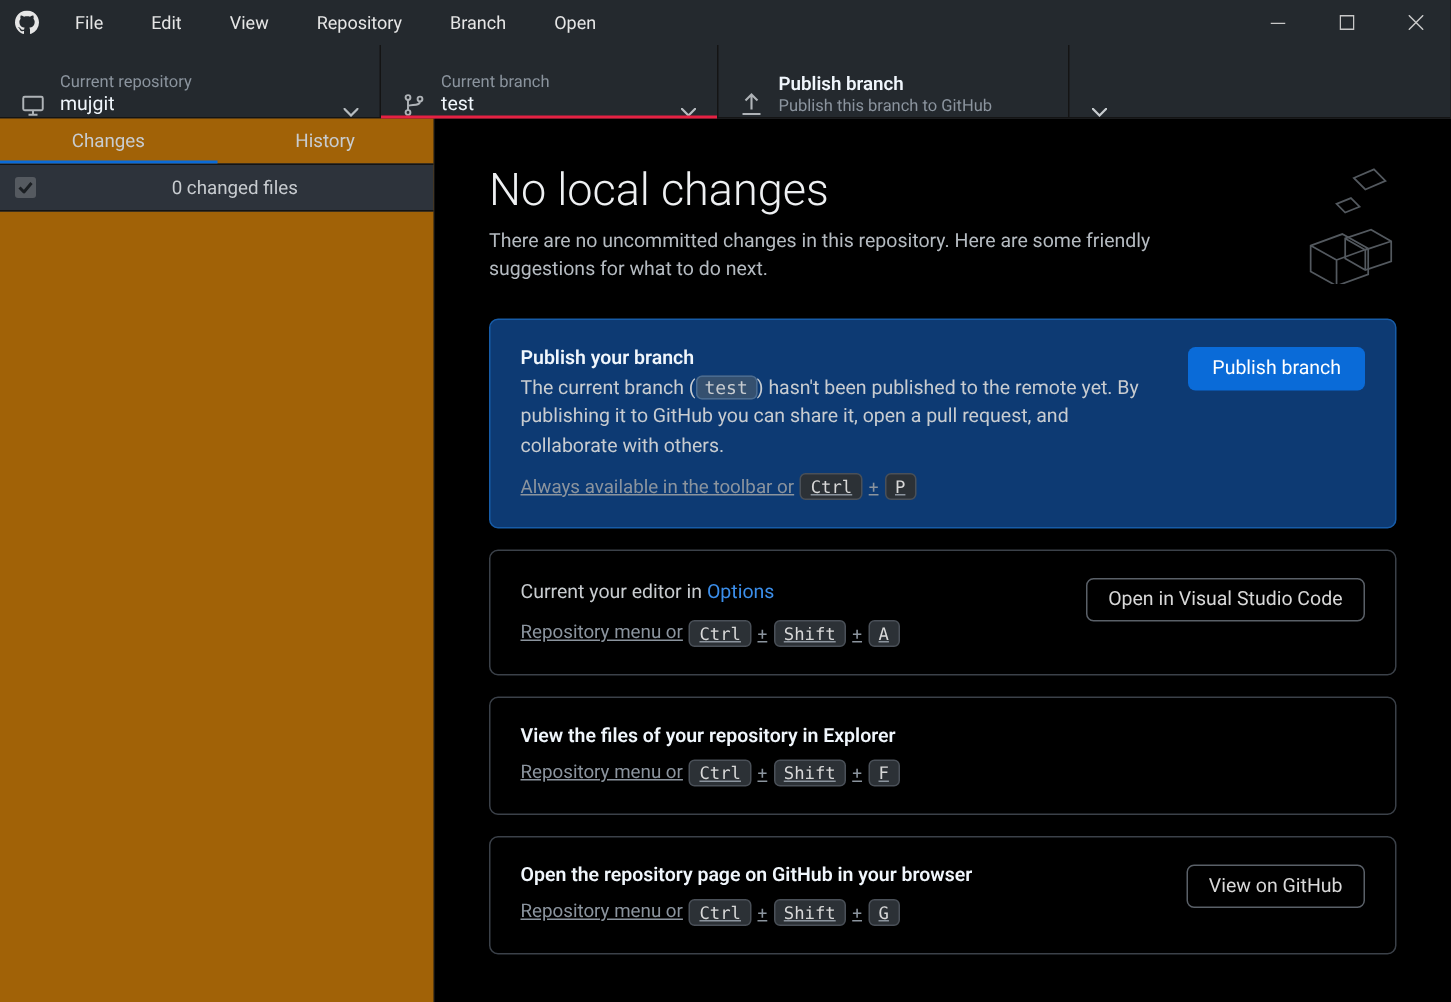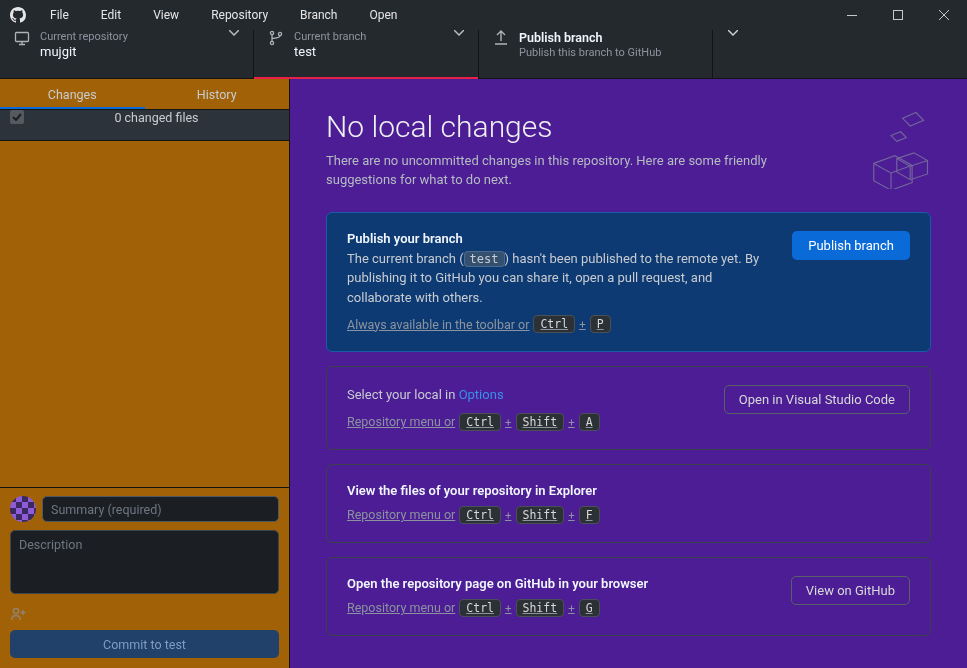--- a/index.html
+++ b/index.html
@@ -9,59 +9,59 @@
 .titlebar { height: 30px; background: #24292e; display: flex; align-items: center; padding-left: 10px; }
 .titlebar .logo { width: 16px; height: 16px; margin-right: 14px; }
 .titlebar .menu { display: flex; gap: 12px; }
 .titlebar .menu-item { padding: 6px 10px; font-size: 12px; color: #e6e6e6; cursor: default; }
 .titlebar .spacer { flex: 1; }
 .titlebar .win-controls { display: flex; }
 .titlebar .win-btn { width: 46px; height: 30px; display: flex; align-items: center; justify-content: center; color: #c8c8c8; }
 
 
 .toolbar { height: 49px; background: #24292e; display: flex; border-bottom: 1px solid #141414; }
-.tb-cell { display: flex; align-items: flex-start; padding: 0 14px; border-right: 1px solid #141414; position: relative; }
+.tb-cell { display: flex; align-items: flex-end; padding: 0 14px; border-right: 1px solid #141414; position: relative; }
 .tb-cell.repo { width: 254px; }
 .tb-cell.branch { width: 225px; }
 .tb-cell.publish { width: 234px; border-right: 1px solid #141414; }
 .tb-cell.extra { width: 40px; justify-content: center; border-right: none; }
 .tb-icon { margin-right: 10px; opacity: .85; flex-shrink:0; }
 .tb-text { flex: 1; line-height: 1.25; overflow:hidden; }
 .tb-label { font-size: 11px; color: #8b949e; }
 .tb-value { font-size: 13px; color: #f0f6fc; }
 .tb-caret { margin-left: 6px; opacity: .9; }
 .tb-cell.branch::after { content:""; position:absolute; left:0; right:0; bottom:-1px; height:2px; background:#e62143; }
 
 
 .body { flex: 1; display: flex; min-height: 0; }
 
 
 .sidebar { width: 290px; background: #a16207; display: flex; flex-direction: column; border-right: 1px solid #141414; }
 .tabs { height: 30px; display: flex; }
 .tab { flex: 1; display: flex; align-items: center; justify-content: center; font-size: 12.5px; color: #c8ccd0; position: relative; }
 .tab.active::after { content:""; position:absolute; left:0; right:0; bottom:0; height:2px; background:#0a6bd8; }
-.changed-row { height: 32px; background: #2d333b; display:flex; align-items:flex-start; font-size:12.5px; color:#c8ccd0; padding:0 10px; gap:10px; border-top:1px solid #141414; border-bottom:1px solid #141414;}
+.changed-row { height: 32px; background: #2d333b; display:flex; align-items:center; font-size:12.5px; color:#c8ccd0; padding:0 10px; gap:10px; border-top:1px solid #141414; border-bottom:1px solid #141414;}
 .changed-row .check { width:14px; height:14px; background:#555a60; border-radius:2px; display:flex; align-items:center; justify-content:center;}
 .changed-row .count-text { flex:1; text-align:center; }
 
 .sidebar .filler { flex:1; }
 
 .commit-box { padding: 8px 10px 10px; border-top:1px solid #141414; }
 .summary-row { display:flex; align-items:center; gap:6px; margin-bottom:8px; }
 .avatar { width:26px; height:26px; border-radius:50%; background: repeating-conic-gradient(#8f5bd9 0 25%, #3a2960 0 50%) 0 0/12px 12px; flex-shrink:0;}
 .summary-input { flex:1; height:26px; background:#1b1f23; border:1px solid #505862; border-radius:5px; padding:0 8px; color:#c8ccd0; font-size:12.5px; }
 .summary-input::placeholder { color:#6e7681; }
 .desc-input { width:100%; height:64px; background:#1b1f23; border:1px solid #3d444c; border-radius:5px; padding:6px 8px; color:#c8ccd0; font-size:12.5px; resize:none; margin-bottom:8px; }
 .desc-input::placeholder { color:#6e7681; }
 .coauthor-row { display:flex; align-items:center; margin-bottom:8px; }
 .coauthor-row svg { opacity:.7; }
 .commit-btn { width:100%; height:28px; border-radius:5px; background:#21416b; color:#7e9cc4; border:none; font-size:12.5px; }
 
 
-.main { flex:1; background:#4c1d95; overflow:auto; padding: 30px 36px 30px 36px; }
+.main { flex:1; background:#000000; overflow:auto; padding: 30px 36px 30px 36px; }
 .hero { display:flex; align-items:flex-start; gap:20px; margin-bottom:22px; }
 .hero-text h1 { font-size:30px; font-weight:300; color:#eef0f2; margin-bottom:8px; }
 .hero-text p { font-size:13px; color:#b5bbc1; max-width:520px; line-height:1.45; }
 .hero-art { margin-left:auto; opacity:.6; }
 
 .card { border:1px solid #3b4149; border-radius:6px; padding:18px 20px; margin-bottom:14px; display:flex; align-items:flex-start; gap:20px; }
 .card.primary { background:#0d3a73; border-color:#175ca8; }
 .card-body { flex:1; }
 .card-title { font-size:13px; font-weight:600; color:#f0f6fc; margin-bottom:3px; }
 .card-desc { font-size:13px; color:#c8ccd0; line-height:1.5; }
@@ -164,34 +164,20 @@
     </div>
     <div class="changed-row">
       <div class="check">
         <svg width="10" height="8">
             <path d="M1 4 L4 7 L9 1" fill="none" stroke="#1b1f23" stroke-width="2"></path>
           </svg>
       </div>
       <div class="count-text">0 changed files</div>
     </div>
     <div class="filler"></div>
-    <div class="commit-box">
-      <div class="summary-row">
-        <div class="avatar"></div>
-        <input class="summary-input" placeholder="Summary (required)" style="">
-      </div>
-      <textarea class="desc-input" placeholder="Description" style=""></textarea>
-      <div class="coauthor-row">
-        <svg width="18" height="16" viewBox="0 0 18 16" fill="none" stroke="#8b949e" stroke-width="1.4">
-            <circle cx="6" cy="5" r="2.6"></circle>
-            <path d="M1.5 14c.5-3 2.5-4.5 4.5-4.5s4 1.5 4.5 4.5M13 4v5M10.5 6.5h5"></path>
-          </svg>
-      </div>
-      <button class="commit-btn">Commit to test</button>
-    </div>
   </div>
 
   <div class="main">
     <div class="hero">
       <div class="hero-text">
         <h1>No local changes</h1>
         <p>There are no uncommitted changes in this repository. Here are some friendly suggestions for what to do next.</p>
       </div>
       <svg class="hero-art" width="90" height="80" viewBox="0 0 90 80" fill="none" stroke="#8b949e" stroke-width="1.2">
         <path d="M60 8 l14 -6 l8 8 -14 6z"></path>
@@ -213,21 +199,21 @@
             <span class="plus">+</span>
           <span class="kbd">P</span>
         </div>
       </div>
       <button class="btn-primary">Publish branch</button>
     </div>
 
     <div class="card">
       <div class="card-body">
         <div class="card-desc">
-          <span>Select your local in </span><span class="link">Options</span>
+          <span>Current your editor in </span><span class="link">Options</span>
         </div>
         <div class="card-hint">
           <span>Repository menu or</span>
           <span class="kbd">Ctrl</span>
             <span class="plus">+</span>
           <span class="kbd">Shift</span>
             <span class="plus">+</span>
           <span class="kbd">A</span>
         </div>
       </div>

